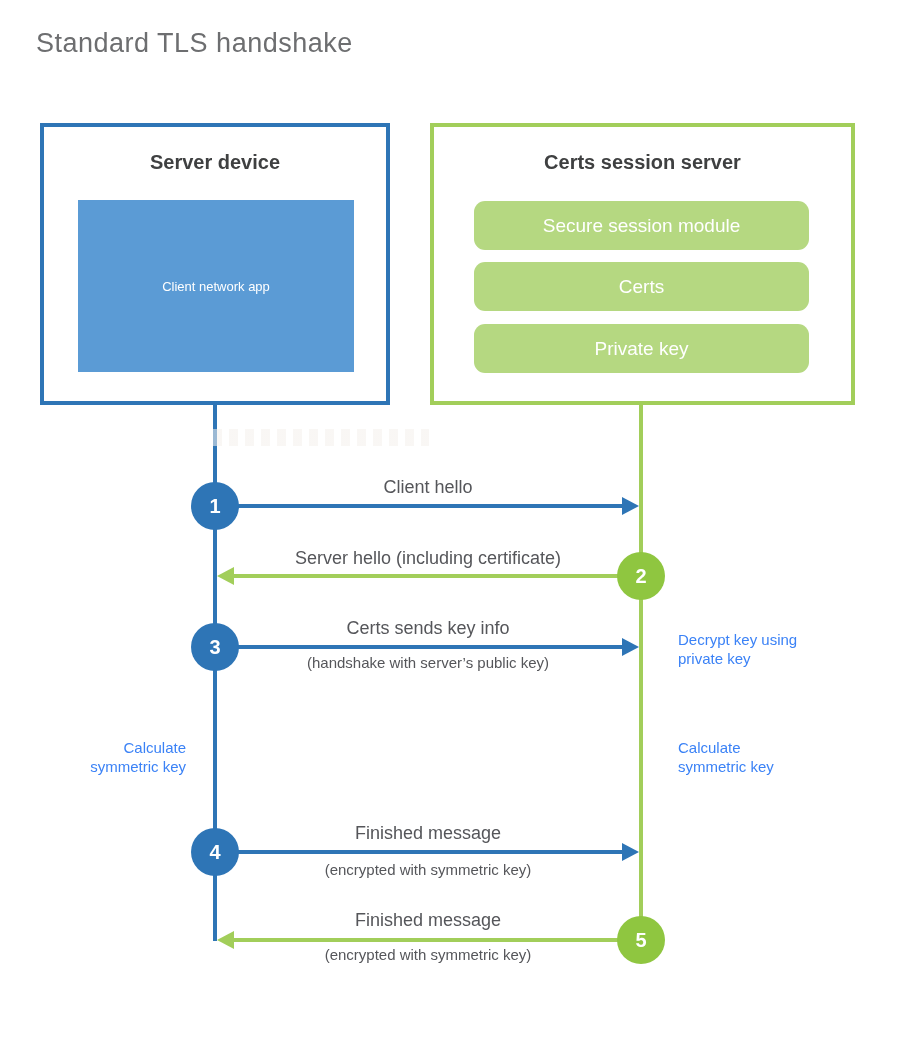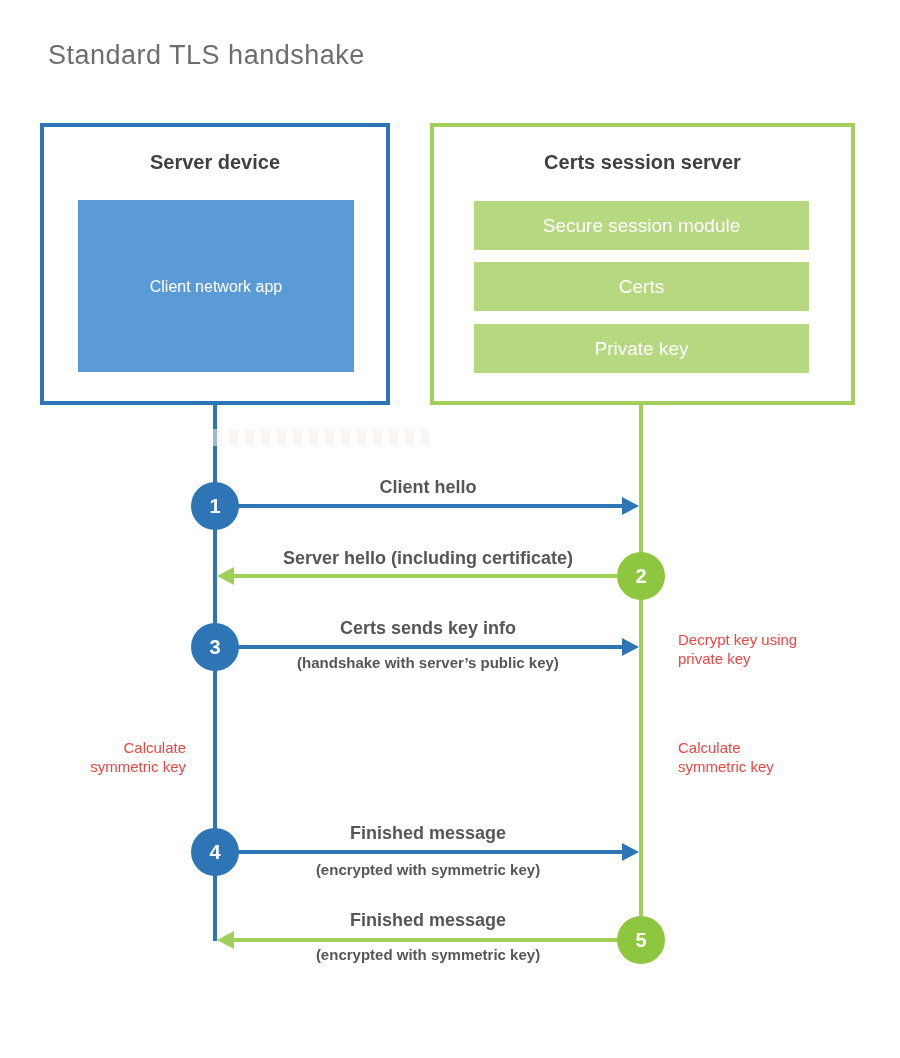--- a/index.html
+++ b/index.html
@@ -1,41 +1,41 @@
 <!DOCTYPE html>
 <html><head>
 <meta charset="utf-8">
 <style>
   html,body { margin:0; padding:0; background:#ffffff; }
   .canvas {
     position:relative; width:900px; height:1058px; background:#ffffff;
     font-family:"Liberation Sans", sans-serif; overflow:hidden;
   }
   .page-title {
-    position:absolute; left:36px; top:28px; margin:12px;
+    position:absolute; left:36px; top:28px; margin:0;
     font-size:27px; font-weight:300; color:#6d6e70; letter-spacing:0.5px;
   }
   
   .box { position:absolute; top:123px; height:282px; background:#ffffff; box-sizing:border-box; }
   .client-box { left:40px;  width:350px; border:4px solid #2e75b6; }
   .server-box { left:430px; width:425px; border:4px solid #a2ce5a; }
   .box-title {
     position:absolute; left:0; right:0; top:24px; text-align:center;
     font-size:20px; font-weight:bold; color:#3f4041;
   }
   .client-app {
     position:absolute; left:34px; top:73px; width:276px; height:172px;
-    background:#5b9bd5; color:#ffffff; font-size:16px; line-height:27px;
+    background:#5b9bd5; color:#ffffff; font-size:13px; line-height:27px;
     display:flex; align-items:center; justify-content:center; text-align:center;
   }
   .client-app span { display:block; max-width:150px; }
   .server-module {
     position:absolute; left:40px; width:335px; height:49px;
     background:#b5d881; color:#ffffff; font-size:19px;
-    display:flex; align-items:center; justify-content:center; text-align:left;
+    display:flex; align-items:center; justify-content:center; text-align:left;border-radius:11px;
   }
   .module-0 { top:74px; }  .module-1 { top:135px; }  .module-2 { top:197px; }
   
   .lifeline { position:absolute; width:4px; top:405px; }
   .lifeline-client { left:213px; height:536px; background:#2e75b6; }
   .lifeline-server { left:639px; height:535px; background:#a2ce5a; }
   
   .ghost-row {
     position:absolute; left:213px; top:429px; width:216px; height:17px; opacity:0.55;
     background:repeating-linear-gradient(90deg,#f4f0ec 0 9px,#ffffff 9px 16px);
@@ -51,26 +51,26 @@
   
   .arrow-line { position:absolute; height:4px; z-index:1; }
   .line-blue  { background:#2e75b6; }
   .line-green { background:#a2ce5a; }
   .head { position:absolute; width:0; height:0; z-index:2;
           border-top:9px solid transparent; border-bottom:9px solid transparent; }
   .head-right { border-left:17px solid #2e75b6; }
   .head-left  { border-right:17px solid #a2ce5a; }
   
   .msg-label, .msg-sublabel {
-    position:absolute; left:215px; width:426px; text-align:center; color:#55565a; z-index:2;font-weight:bold;
+    position:absolute; left:215px; width:426px; text-align:center; color:#55565a; z-index:2;
   }
   .msg-label    { font-size:18px; }
   .msg-sublabel { font-size:15px; }
   
-  .side-note { position:absolute; font-size:15px; line-height:19px; color:#ef4444; }
+  .side-note { position:absolute; font-size:15px; line-height:19px; color:#3b82f6; }
   .note-decrypt    { left:678px; top:630px; width:140px; text-align:left; }
   .note-calc-left  { left:56px;  top:738px; width:130px; text-align:right; }
   .note-calc-right { left:678px; top:738px; width:120px; text-align:left; }
 </style>
 </head>
 <body>
 
 <div class="canvas">
 
   <h1 class="page-title">Standard TLS handshake</h1>

